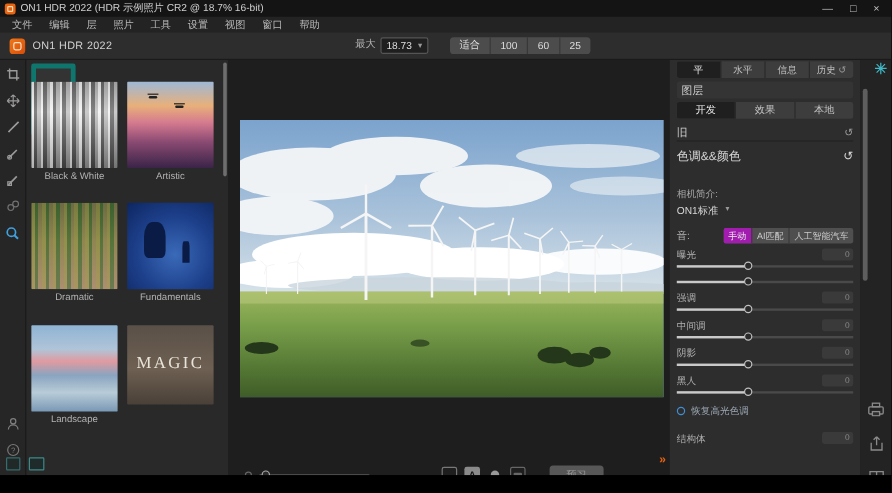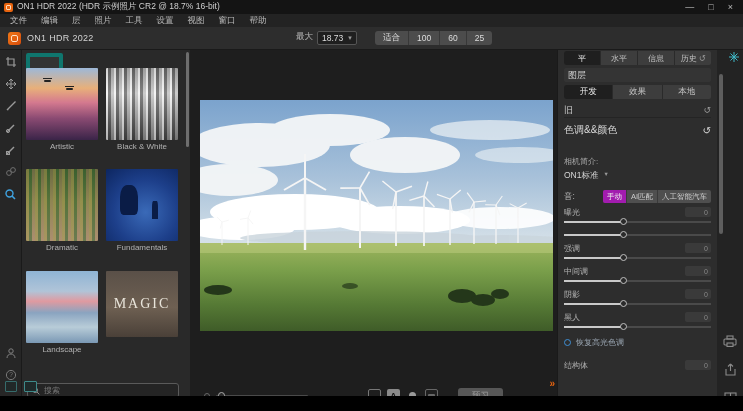--- a/index.html
+++ b/index.html
@@ -228,54 +228,47 @@
           <text x="6" y="8.4" font-size="6.5" fill="#787878" text-anchor="middle" font-family="Liberation Sans,sans-serif">?</text>
         </svg>
     </span>
   </div>
 
   <div class="presets">
     <span class="preset-tab">预置</span>
     <div class="pscroll"></div>
     <div class="preset-grid">
       <div class="pitem">
+        <div class="pthumb th-bw"></div>
+        <div class="plabel">Black &amp; White</div>
+      </div>
+      <div class="pitem">
         <div class="pthumb th-artistic">
           <span class="heli" style="left:18px;top:12px;"></span>
           <span class="heli" style="left:40px;top:20px;"></span>
         </div>
         <div class="plabel">Artistic</div>
-      </div>
-      <div class="pitem">
-        <div class="pthumb th-bw"></div>
-        <div class="plabel">Black &amp; White</div>
       </div>
       <div class="pitem">
         <div class="pthumb th-dramatic"></div>
         <div class="plabel">Dramatic</div>
       </div>
       <div class="pitem">
         <div class="pthumb th-fundamentals"></div>
         <div class="plabel">Fundamentals</div>
       </div>
       <div class="pitem">
         <div class="pthumb th-landscape"></div>
         <div class="plabel">Landscape</div>
       </div>
       <div class="pitem">
         <div class="pthumb th-magic" style="height:66px;">
           <span class="magic-text">MAGIC</span>
         </div>
       </div>
-    </div>
-    <div class="searchbox">
-      <svg width="8" height="8">
-          <circle cx="3.2" cy="3.2" r="2.4" fill="none" stroke="#888" stroke-width="1"></circle>
-          <path d="M5 5l2.4 2.4" stroke="#888" stroke-width="1"></path>
-        </svg>
-      <input placeholder="搜索" style="">
     </div>
   </div>
 
   <div class="canvas">
     <div class="photo">
       <svg width="353" height="231" viewBox="0 0 353 231">
         <defs>
           <linearGradient id="sky" x1="0" y1="0" x2="0" y2="1">
             <stop offset="0" stop-color="#7ba3cd"></stop>
             <stop offset="0.55" stop-color="#a9c2da"></stop>

